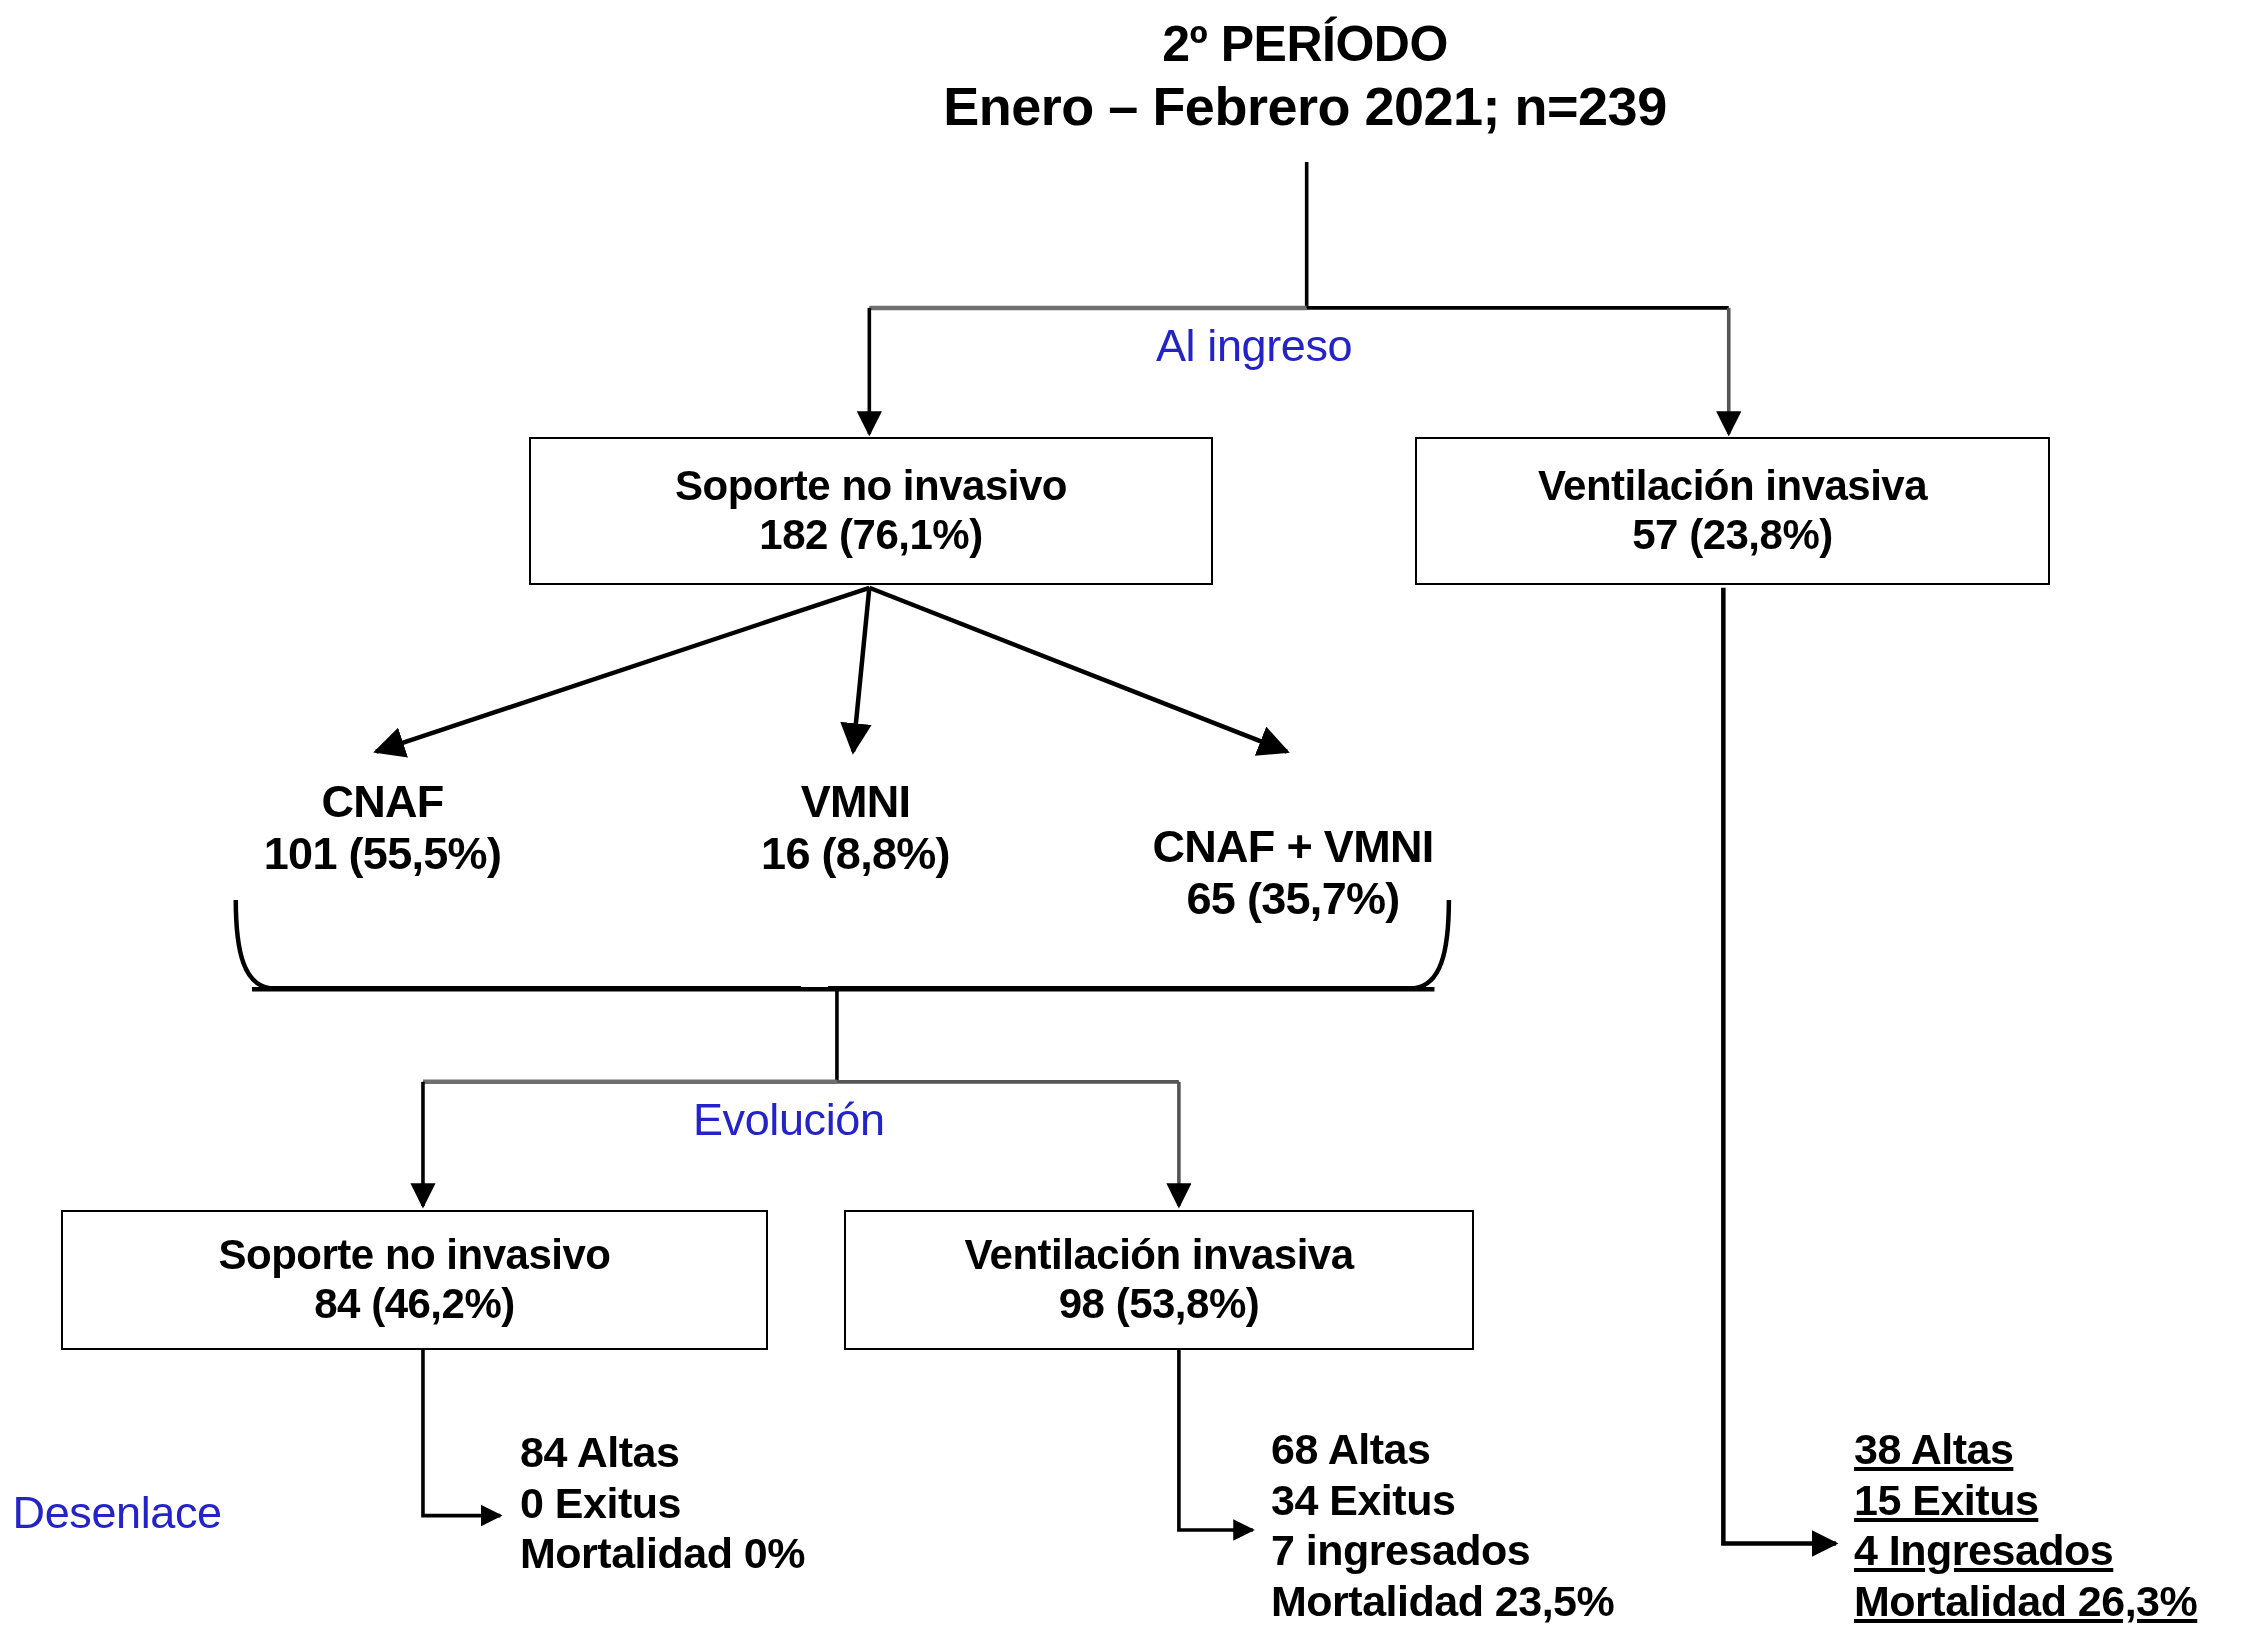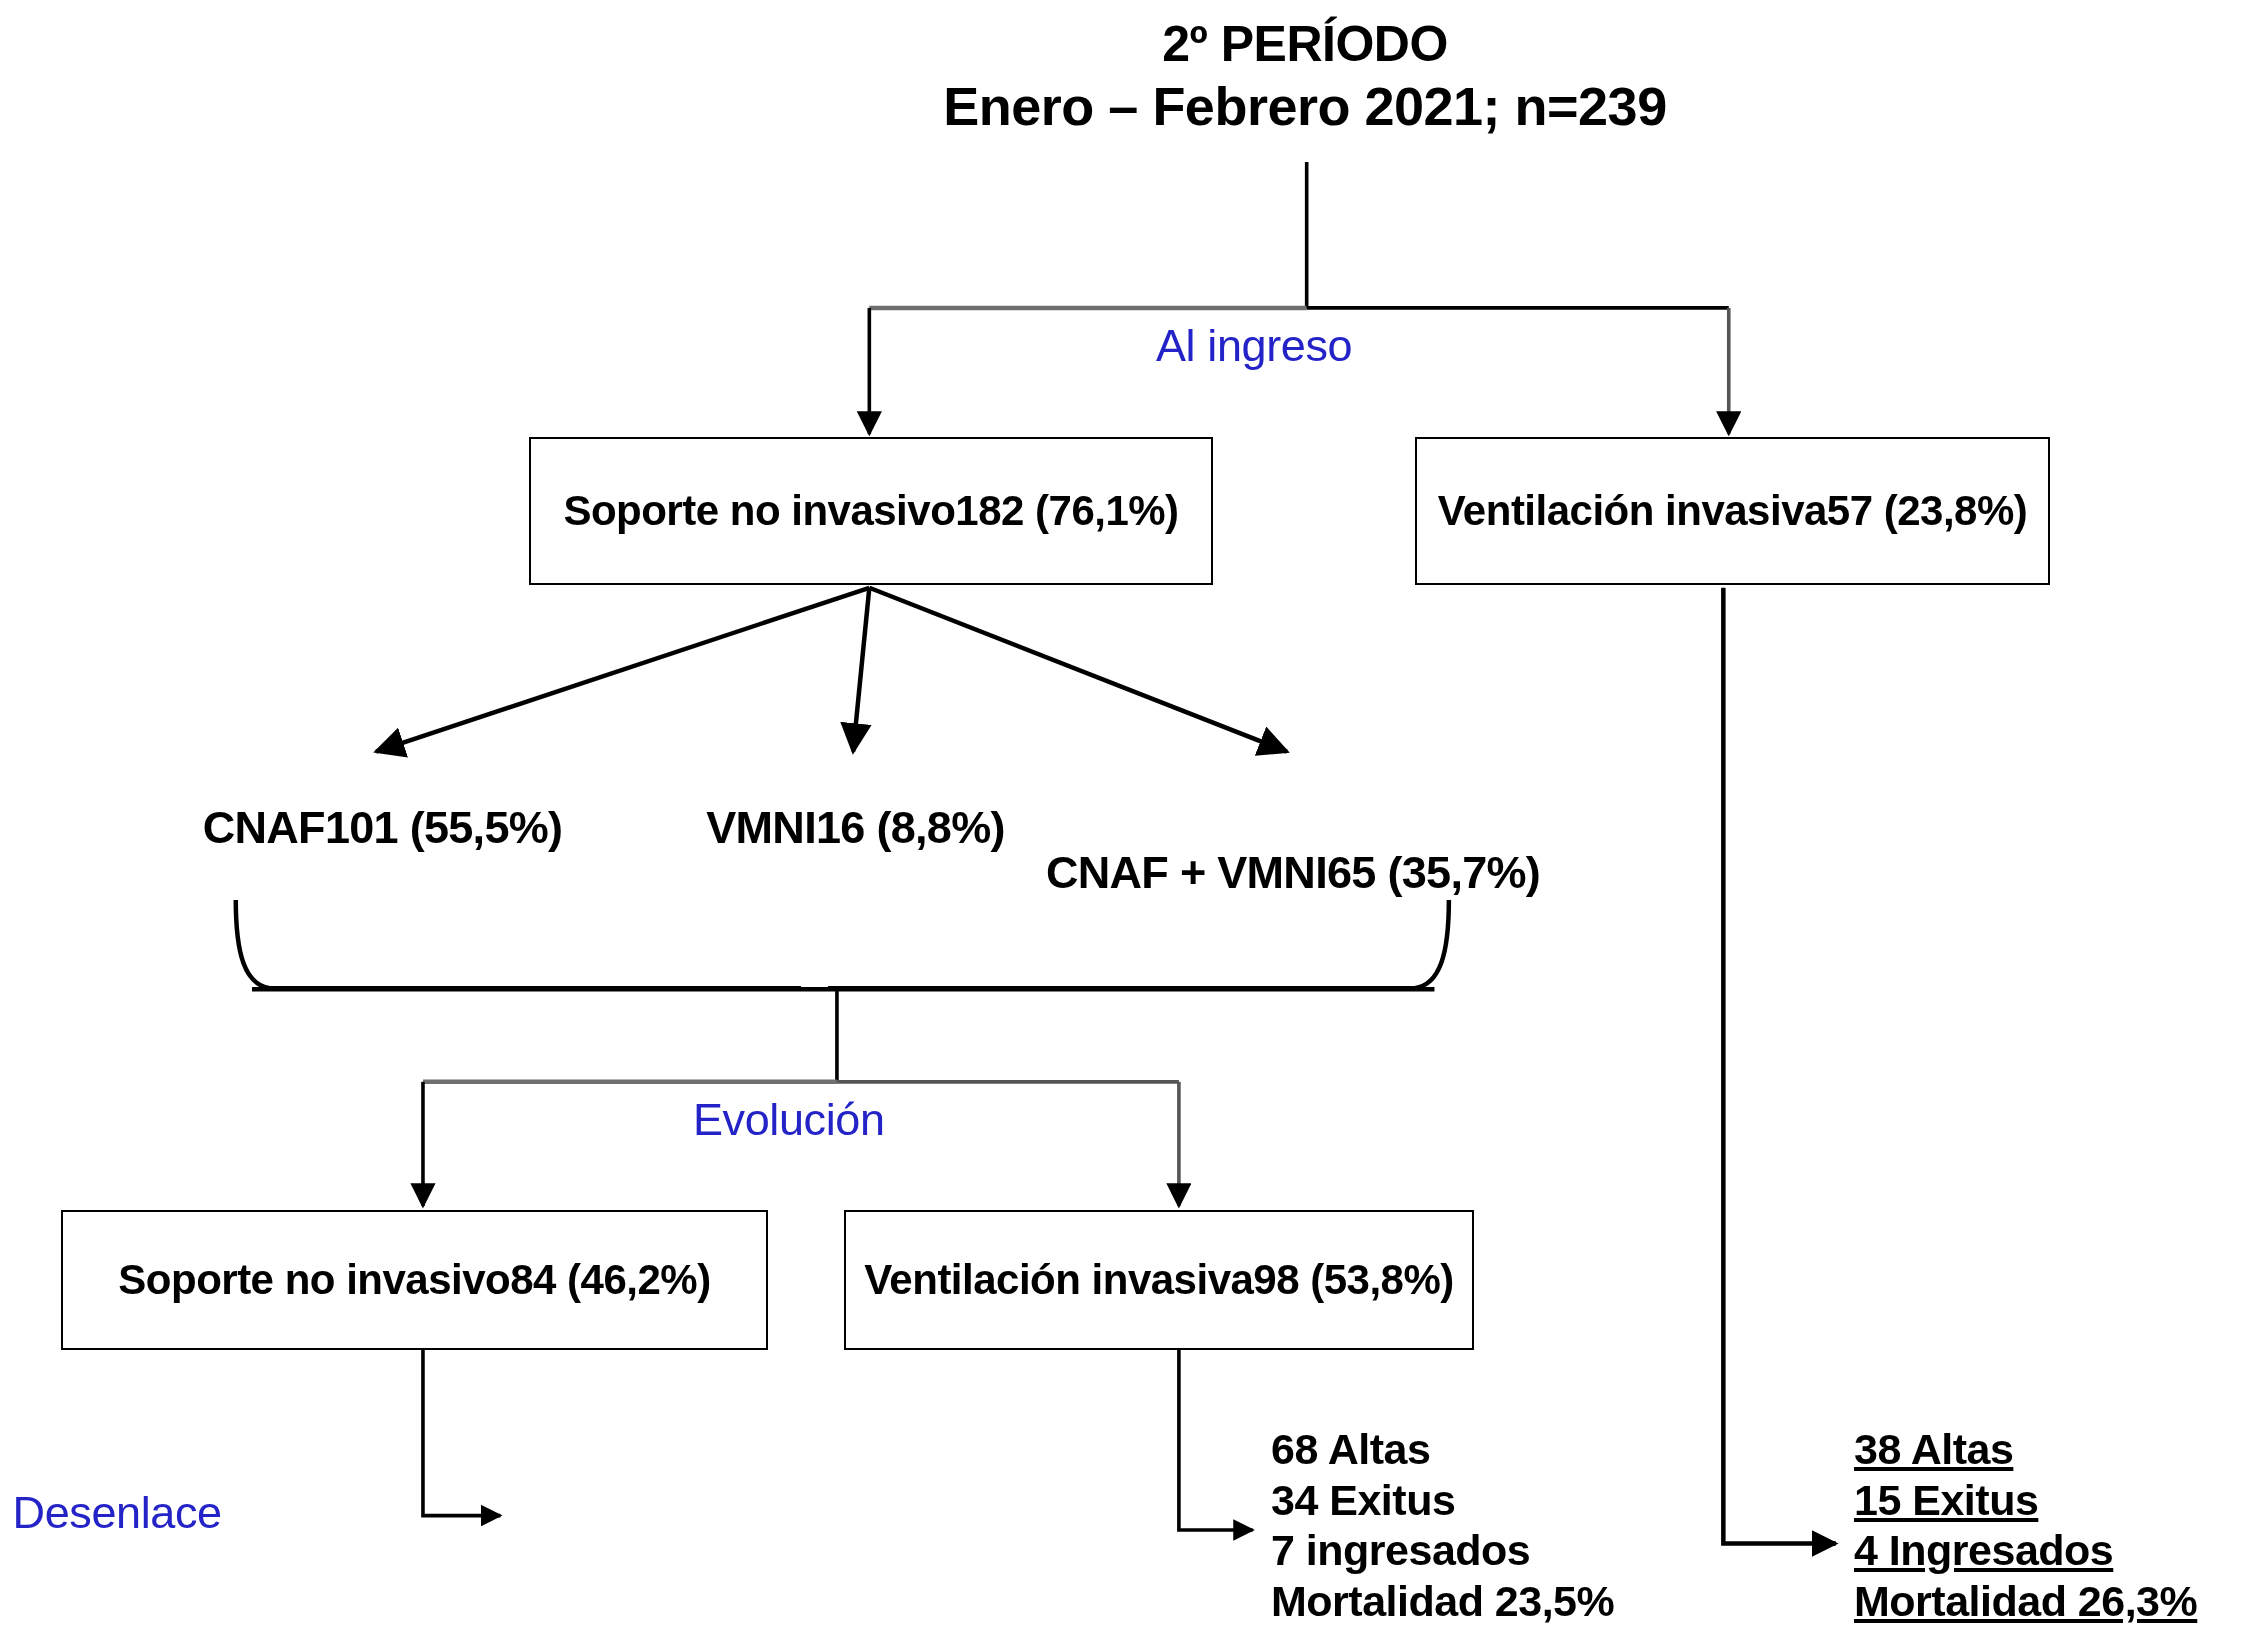--- a/index.html
+++ b/index.html
@@ -23,20 +23,21 @@
     left: 0;
     top: 0;
     width: 2257px;
     height: 1648px;
     pointer-events: none;
   }
   .node {
     position: absolute;
     box-sizing: border-box;
     display: flex;
+    flex-direction: column;
     align-items: center;
     justify-content: center;
     text-align: center;
     font-weight: bold;
     line-height: 1.16;
     white-space: nowrap;
   }
   .boxed {
     border: 2.7px solid #000000;
     background: #ffffff;
@@ -156,20 +157,25 @@
     <div class="box-line">84 (46,2%)</div>
   </div>
 
   <div class="node boxed" style="left:844px; top:1210px; width:630px; height:140px;">
     <div class="box-line">Ventilación invasiva</div>
     <div class="box-line">98 (53,8%)</div>
   </div>
 
   <div class="stage-label" style="left:12.6px; top:1487px;">Desenlace</div>
 
+  <div class="outcome" style="left:520px; top:1427px;">
+    <div>84 Altas</div>
+    <div>0 Exitus</div>
+    <div>Mortalidad 0%</div>
+  </div>
 
   <div class="outcome" style="left:1271px; top:1424px;">
     <div>68 Altas</div>
     <div>34 Exitus</div>
     <div>7 ingresados</div>
     <div>Mortalidad 23,5%</div>
   </div>
 
   <div class="outcome" style="left:1854px; top:1424px;text-decoration:underline;">
     <div>38 Altas</div>

